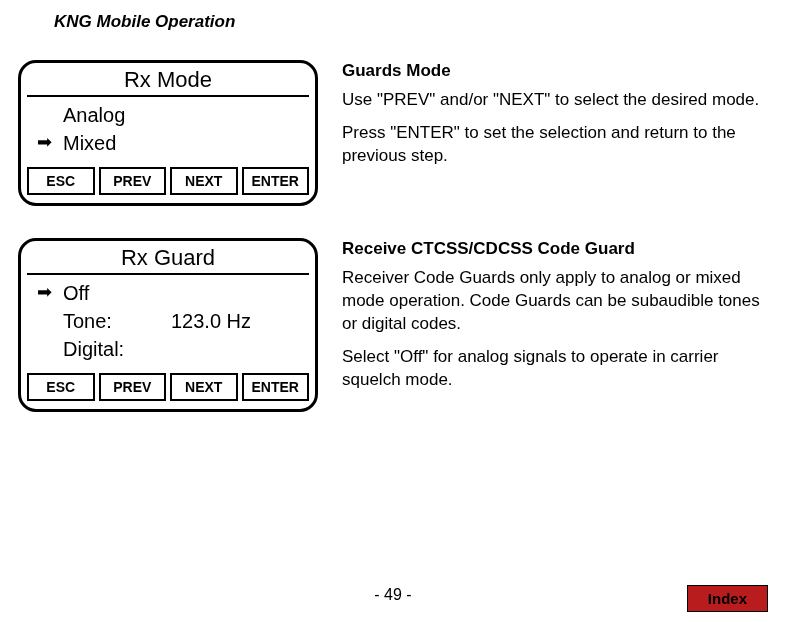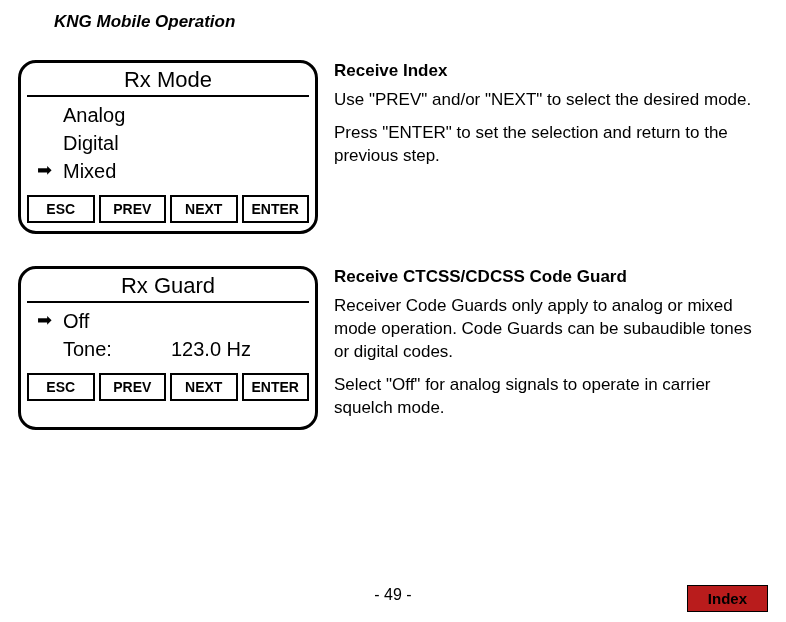--- a/index.html
+++ b/index.html
@@ -17,21 +17,21 @@
     }
     .header {
       font-weight: bold;
       font-style: italic;
       font-size: 17px;
       margin-bottom: 28px;
       margin-left: 36px;
     }
     .row {
       display: flex;
-      gap: 16px;
+      gap: 24px;
       margin-bottom: 32px;
     }
     .device-box {
       width: 300px;
       border: 3px solid #000;
       border-radius: 18px;
       background: #fff;
       overflow: hidden;
       flex-shrink: 0;
     }
@@ -119,53 +119,53 @@
 
 <div class="header">KNG Mobile Operation</div>
 
 <div class="row">
   <div class="device-box">
     <div class="device-title">Rx Mode</div>
     <div class="device-list">
       <div class="list-item indent">
         <span class="item-label">Analog</span>
       </div>
-      <div class="list-item indent">
-        <span class="item-label">Digital</span>
-      </div>
       <div class="list-item">
         <span class="arrow">➡</span>
         <span class="item-label">Mixed</span>
       </div>
     </div>
     <div class="button-row">
       <div class="btn">ESC</div>
       <div class="btn">PREV</div>
       <div class="btn">NEXT</div>
       <div class="btn">ENTER</div>
     </div>
   </div>
   <div class="desc">
-    <div class="desc-title">Receive Index</div>
+    <div class="desc-title">Guards Mode</div>
     <p>Use "PREV" and/or "NEXT" to select the desired mode.</p>
     <p>Press "ENTER" to set the selection and return to the previous step.</p>
   </div>
 </div>
 
 <div class="row">
   <div class="device-box">
     <div class="device-title">Rx Guard</div>
     <div class="device-list">
       <div class="list-item">
         <span class="arrow">➡</span>
         <span class="item-label">Off</span>
       </div>
       <div class="list-item indent">
         <span class="item-label" style="width:80px">Tone:</span>
         <span class="item-value">123.0 Hz</span>
+      </div>
+      <div class="list-item indent">
+        <span class="item-label">Digital:</span>
       </div>
     </div>
     <div class="button-row">
       <div class="btn">ESC</div>
       <div class="btn">PREV</div>
       <div class="btn">NEXT</div>
       <div class="btn">ENTER</div>
     </div>
   </div>
   <div class="desc">

